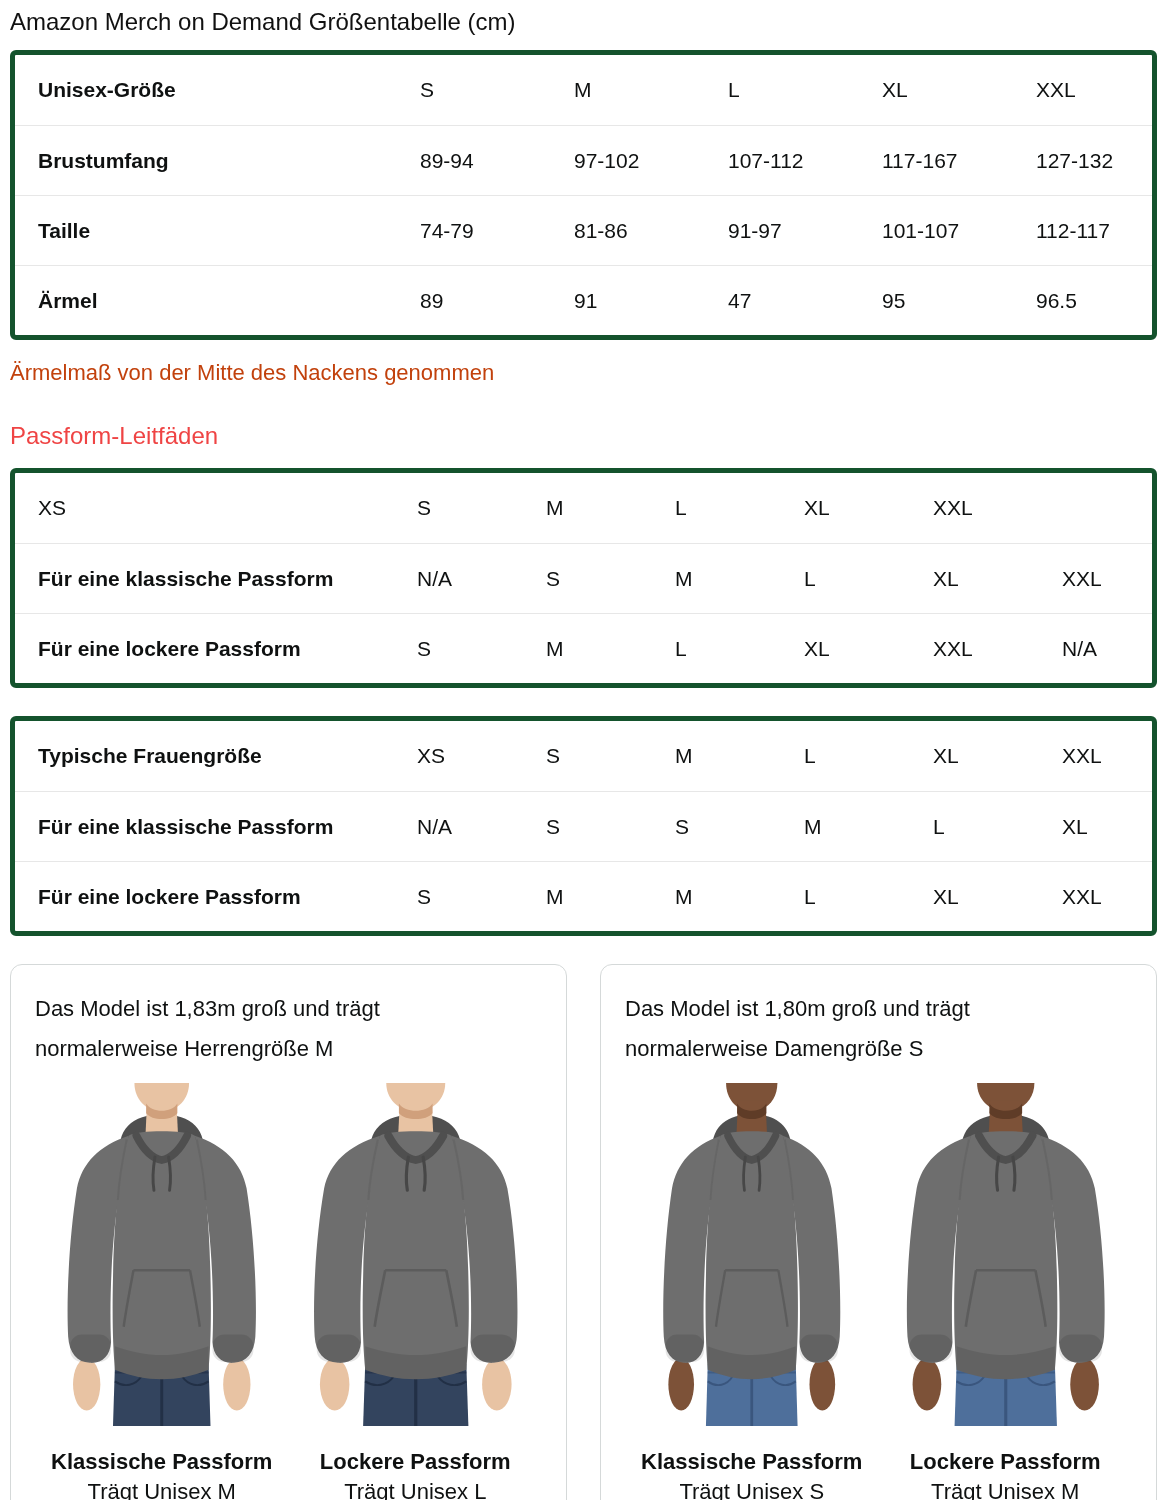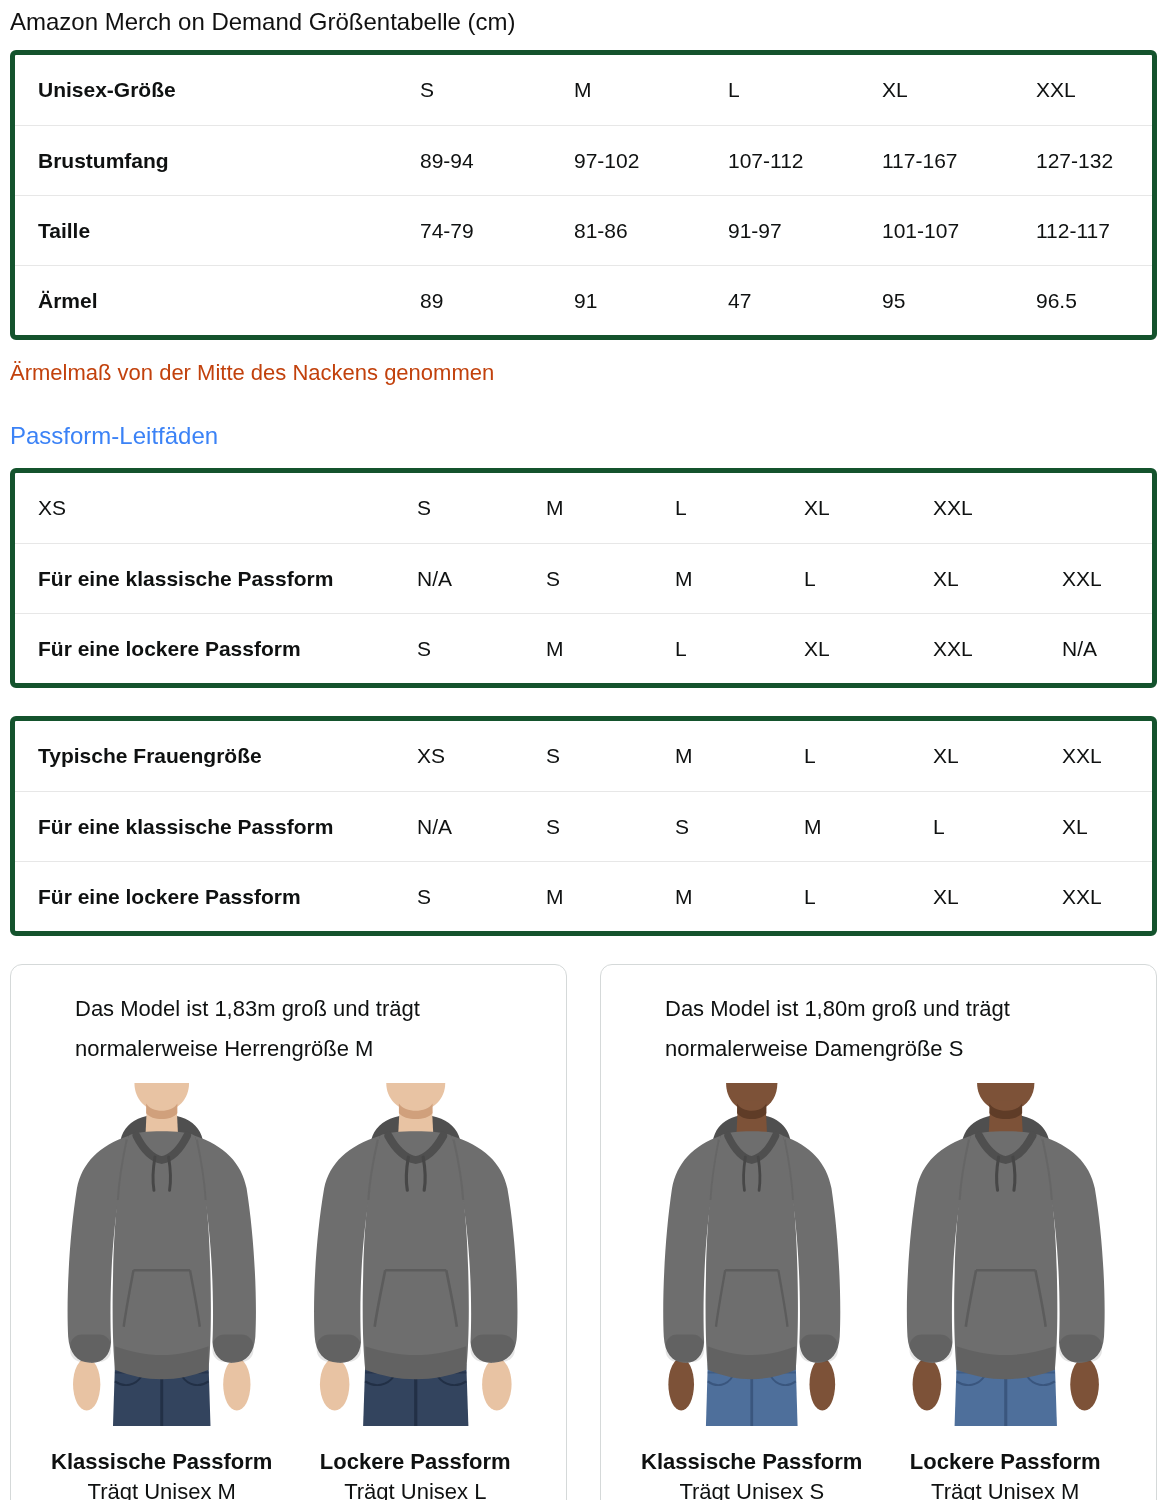--- a/index.html
+++ b/index.html
@@ -41,39 +41,38 @@
 
   .note {
     font-size: 22px;
     margin: 20px 0 0 0;
     color: #c2410c;
   }
   .section-title {
     font-size: 24px;
     font-weight: 400;
     margin: 36px 0 18px 0;
-    color: #3b82f6;
+    color: #ef4444;
   }
   .fit-table { margin-bottom: 28px; }
 
   
   .cards-row { display: flex; gap: 33px; margin-top: 2px; }
   .model-card {
     flex: 1 1 0;
     border: 1px solid #d5d9d9;
     border-radius: 12px;
     padding: 24px 24px 20px 24px;
     min-height: 568px;
   }
   .model-desc {
     font-size: 22px;
     line-height: 40px;
     max-width: 470px;
     margin-bottom: 14px;
-    margin-left: 40px;
   }
   .figures { display: flex; }
   .figure { flex: 1 1 0; text-align: center; }
   .figure-art {
     height: 352px;
     display: flex;
     justify-content: center;
     align-items: flex-start;
     overflow: hidden;
   }

